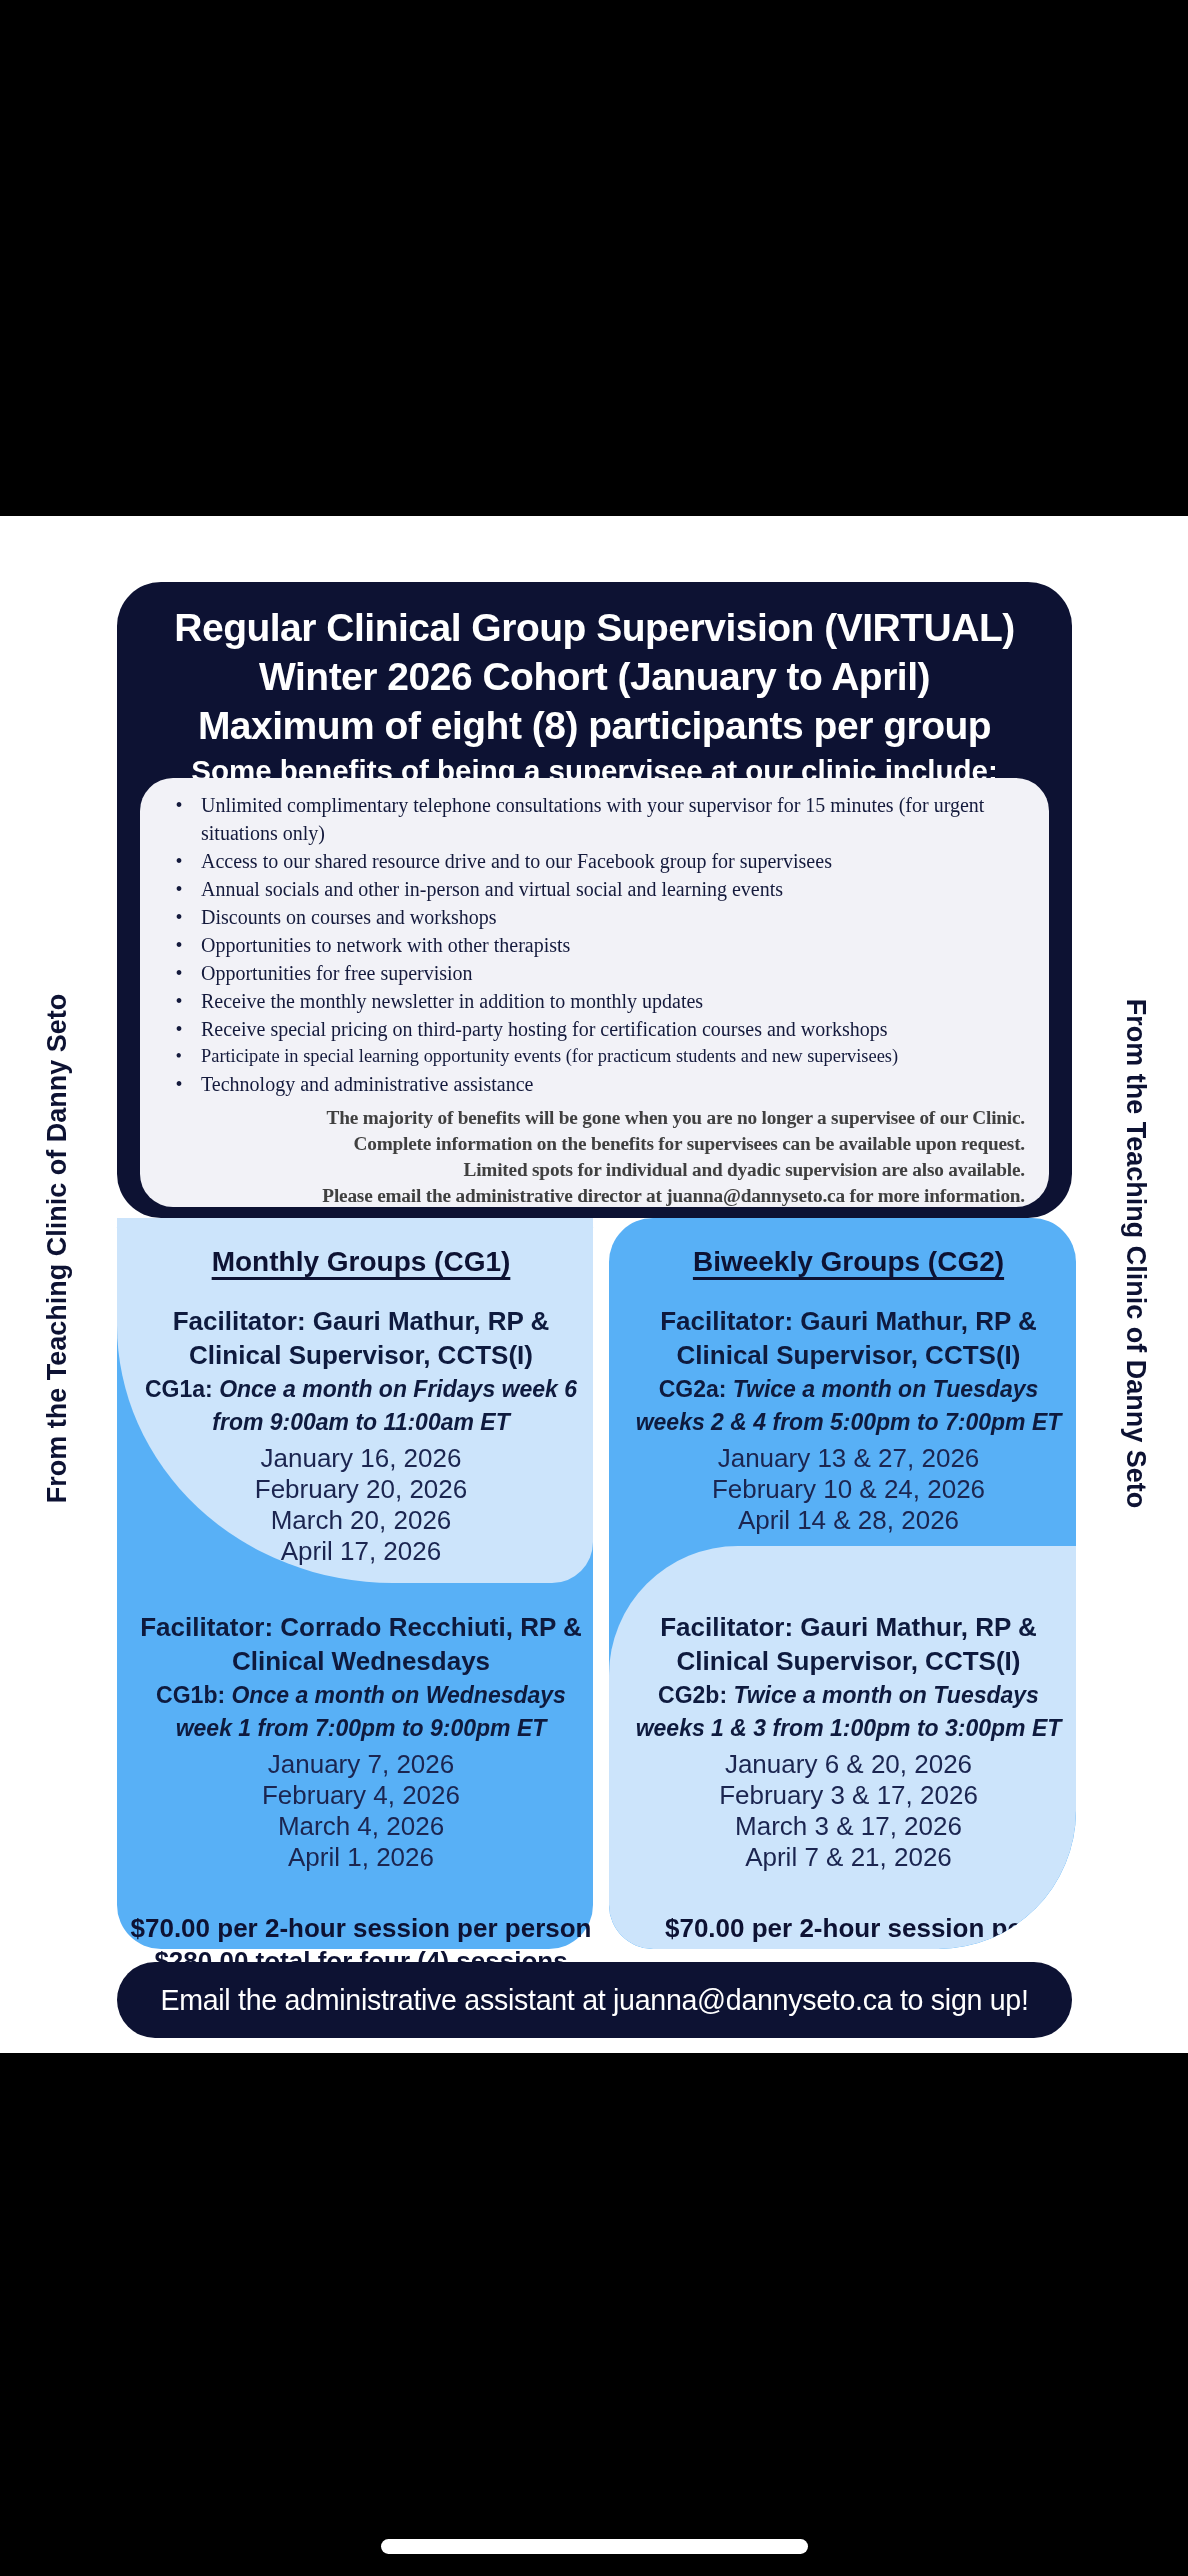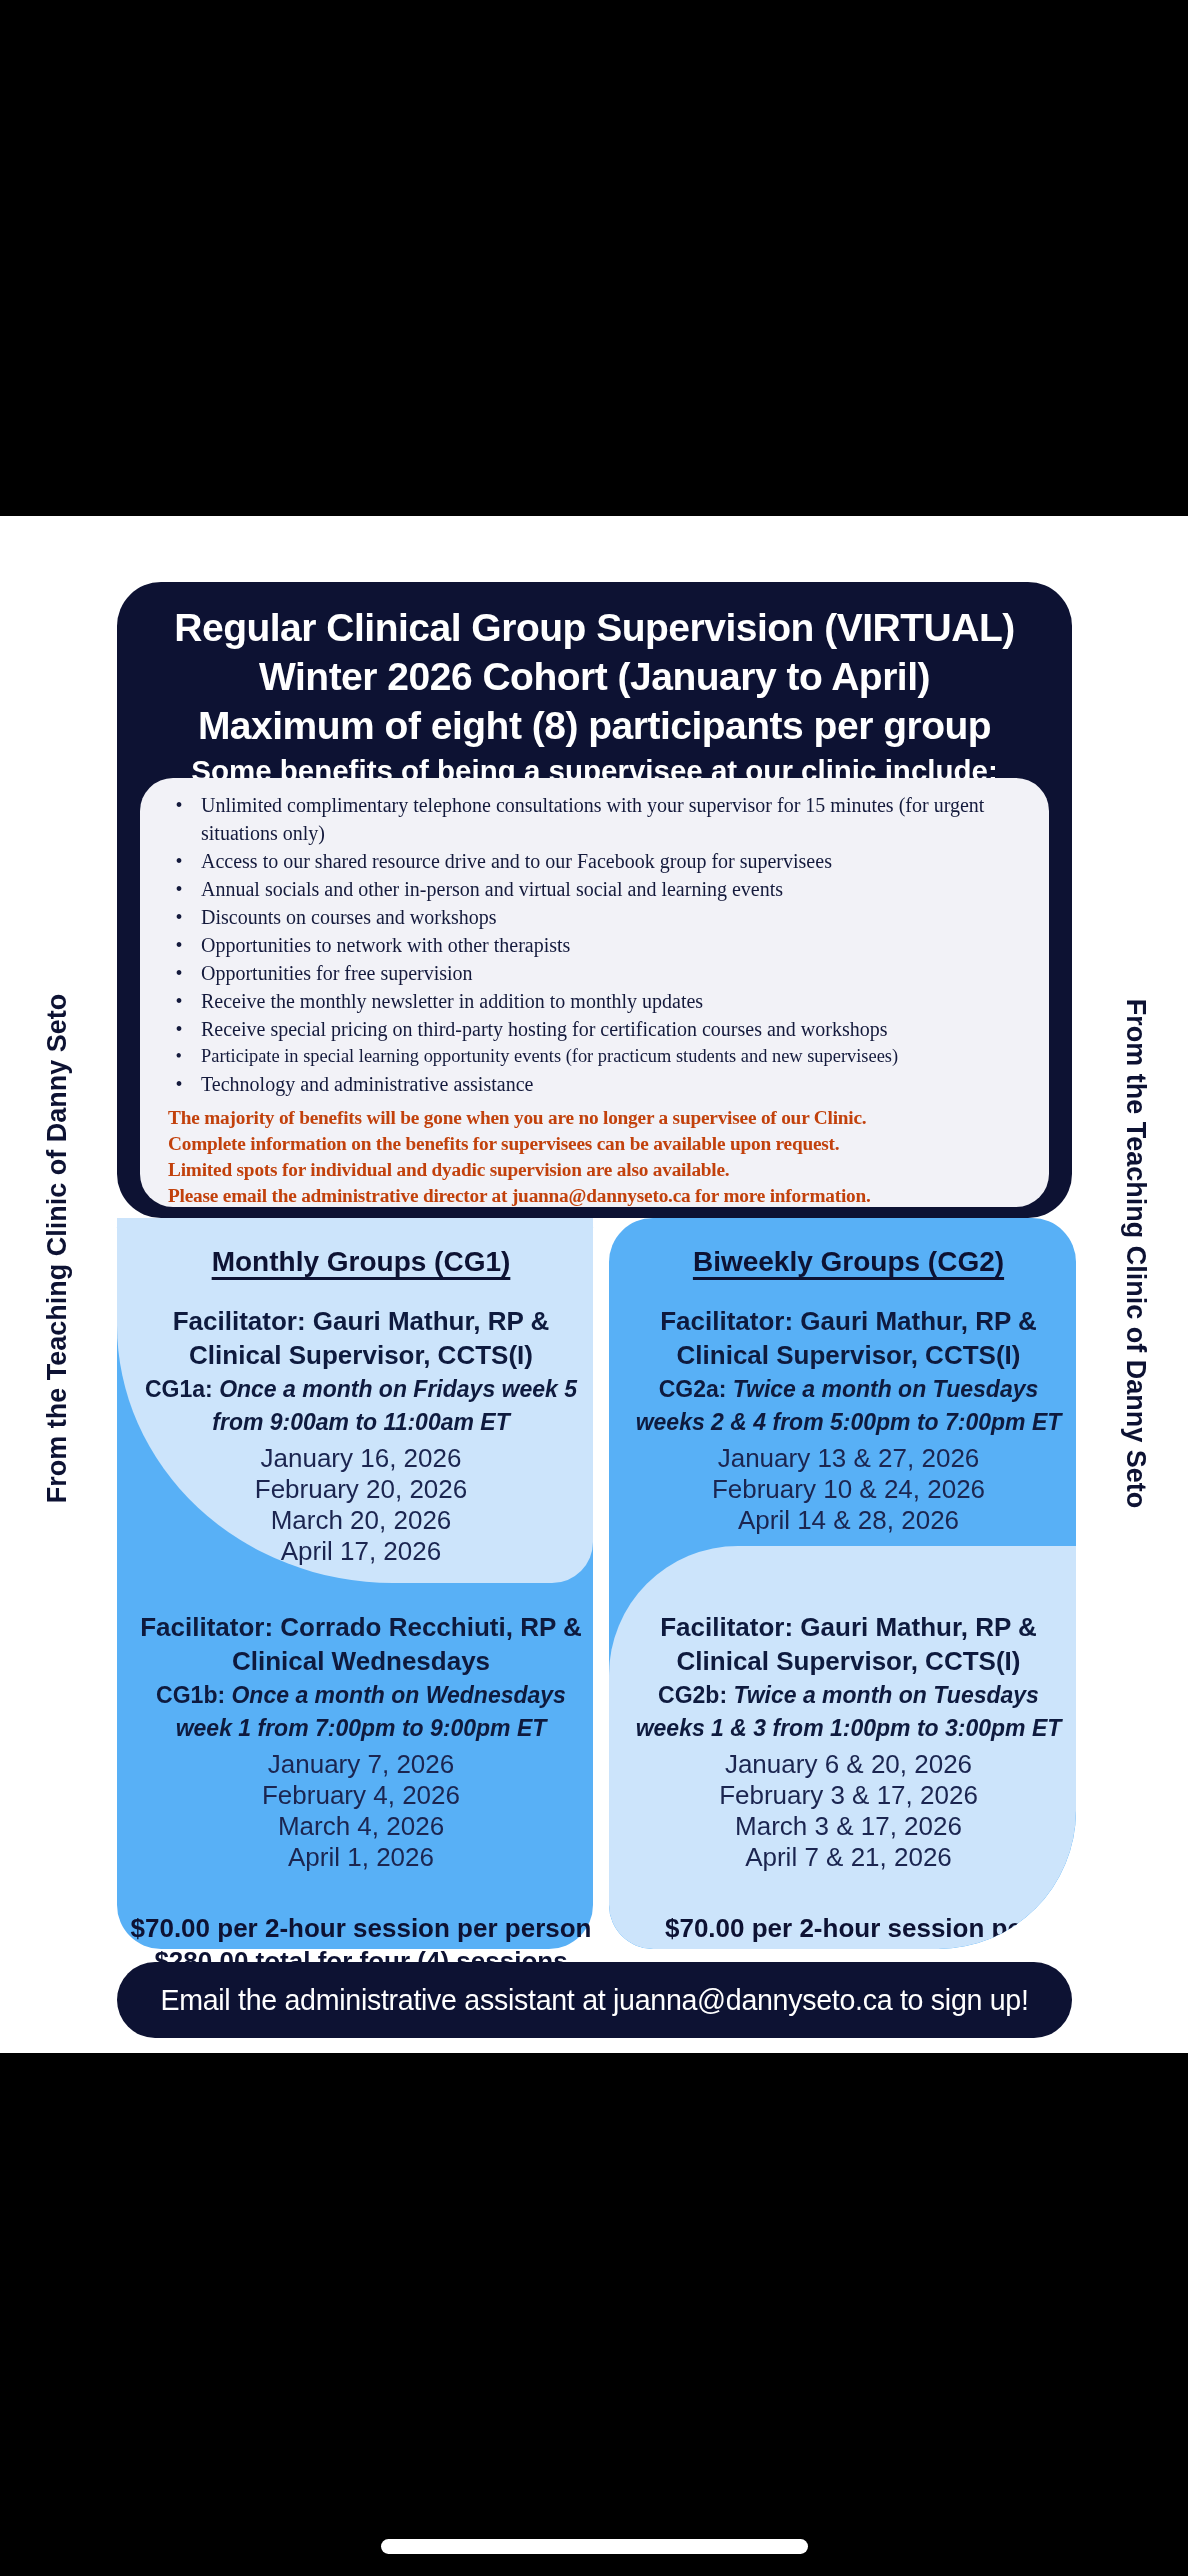--- a/index.html
+++ b/index.html
@@ -17,21 +17,21 @@
 
   
   .header-box{position:absolute;left:117px;top:582px;width:955px;height:636px;background:#0d1233;border-radius:44px;box-sizing:border-box;}
   .flyer-title{margin-top:21px;text-align:center;color:#ffffff;font-weight:800;font-size:39px;line-height:49px;letter-spacing:-0.5px;white-space:nowrap;}
   .flyer-subtitle{text-align:center;color:#ffffff;font-weight:700;font-size:29.5px;line-height:37px;margin-top:1.8px;}
   .benefits-card{position:absolute;left:23px;top:196px;width:909px;height:429px;background:#f2f2f7;border-radius:33px;box-sizing:border-box;padding:13px 24px 0 28px;overflow:hidden;font-family:Liberation Serif, serif;}
   .bullet{position:relative;padding-left:33px;font-size:20px;line-height:28px;color:#141a3c;}
   .bullet::before{content:"\2022";position:absolute;left:7.4px;top:0;color:#141a3c;}
   .bullet.small{font-size:18.4px;line-height:27px;}
   .notes{margin-top:7.4px;}
-  .note{text-align:left;font-size:19.3px;line-height:26px;font-weight:700;color:#c2410c;white-space:nowrap;letter-spacing:-0.2px;}
+  .note{text-align:right;font-size:19.3px;line-height:26px;font-weight:700;color:#404040;white-space:nowrap;letter-spacing:-0.2px;}
 
   
   .panel{position:absolute;top:1218px;height:731px;box-sizing:border-box;}
   .panel.cg1{left:117px;width:476px;background:#58b0f6;border-radius:9.2px 9.2px 44px 44px;}
   .panel.cg2{left:609px;width:467px;background:#58b0f6;border-radius:44px 44px 138px 44px;overflow:hidden;}
   .cg1-top-region{position:absolute;top:0;left:0;width:100%;height:365px;background:#cce4fb;
     border-radius:0 0 41px 276px / 0 0 41px 258px;}
   .cg2-bottom-region{position:absolute;bottom:0;left:0;width:100%;height:403px;background:#cce4fb;
     border-radius:129px 0 138px 44px;}
   .panel-section{position:absolute;left:0;right:0;text-align:center;color:#0e1a3e;padding-left:12px;}
@@ -87,21 +87,21 @@
   </div>
 </div>
 
 <div class="panel cg1">
   <div class="cg1-top-region"></div>
 
   <div class="panel-section sec-top">
     <span class="group-heading">Monthly Groups (CG1)</span>
     <div class="fac-line">Facilitator: Gauri Mathur, RP &amp;</div>
     <div class="fac-line">Clinical Supervisor, CCTS(I)</div>
-    <div class="cg-line"><span class="cg-label">CG1a:</span> <span>Once a month on Fridays week 5</span></div>
+    <div class="cg-line"><span class="cg-label">CG1a:</span> <span>Once a month on Fridays week 6</span></div>
     <div class="cg-line">from 9:00am to 11:00am ET</div>
     <div class="dates">
       <div class="date-line">January 16, 2026</div>
       <div class="date-line">February 20, 2026</div>
       <div class="date-line">March 20, 2026</div>
       <div class="date-line">April 17, 2026</div>
     </div>
   </div>
 
   <div class="panel-section sec-bottom">

